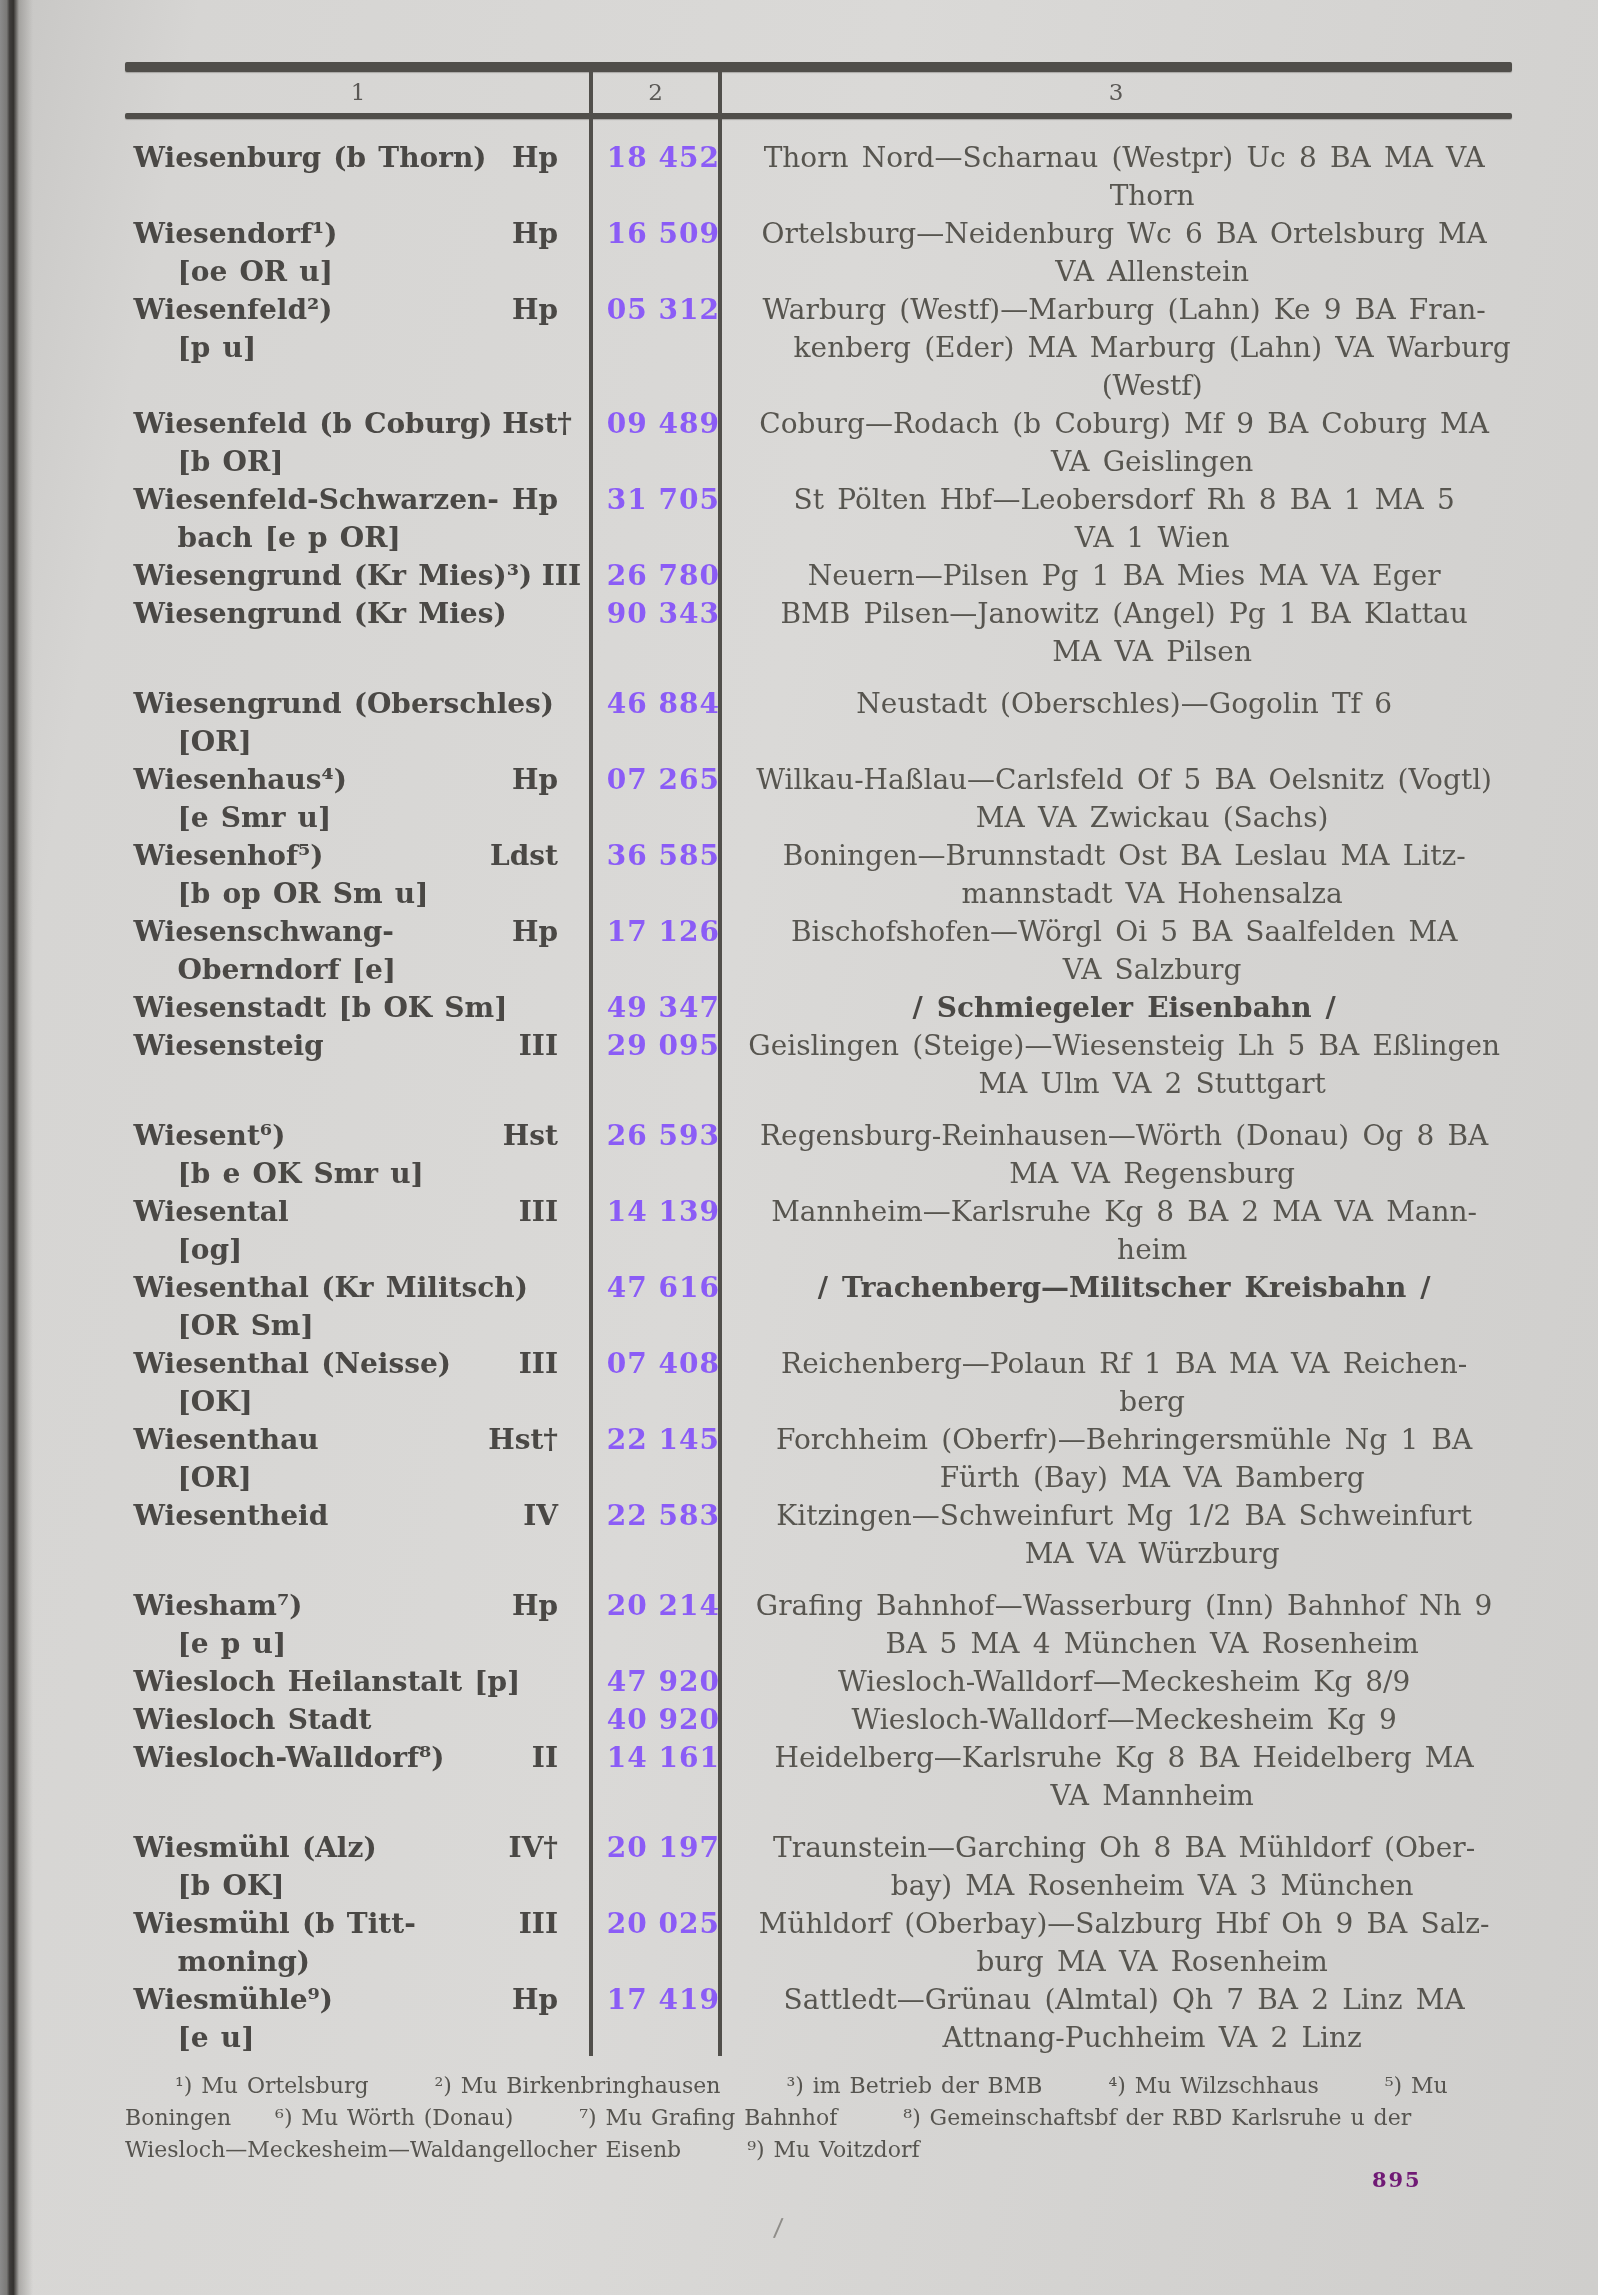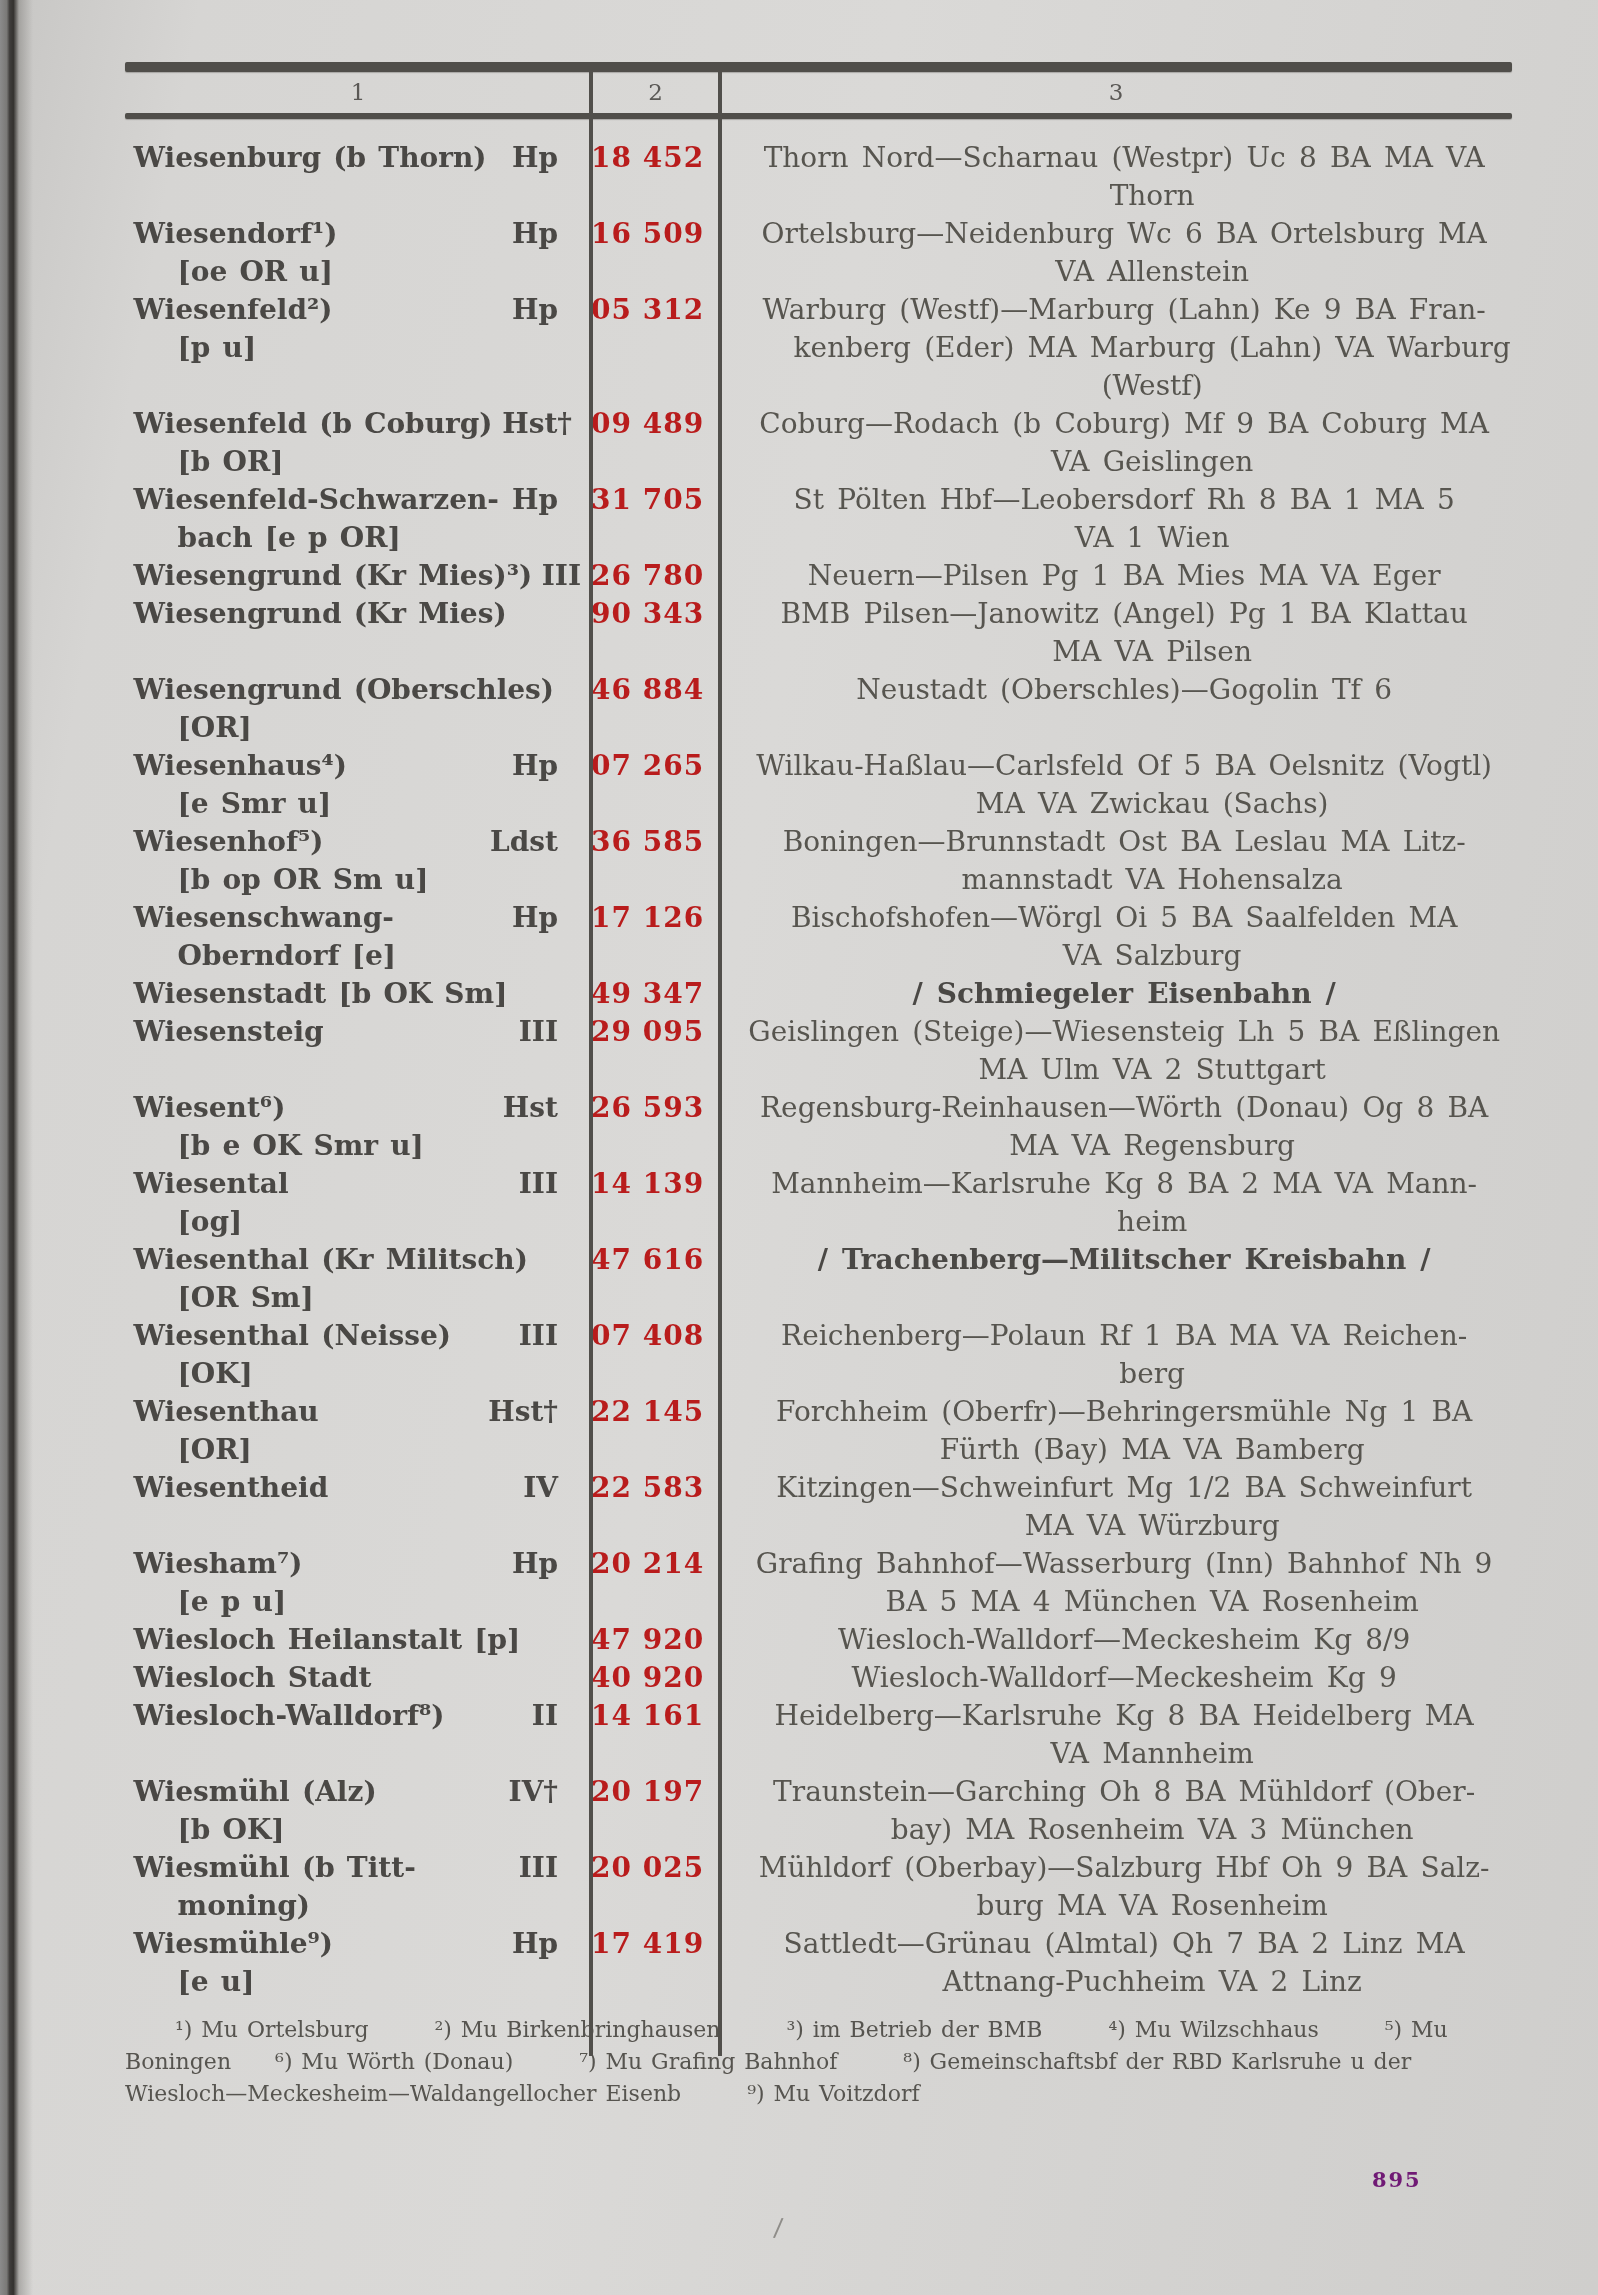--- a/index.html
+++ b/index.html
@@ -17,26 +17,26 @@
   .header-band{display:flex;height:41px;align-items:center;}
   .hcell{font-size:23px;color:#5a5855;text-align:center;}
   .w1{width:466px;}
   .w2{width:129px;}
   .w3{flex:1;}
   .tbody{position:relative;padding-top:20px;font-size:28px;line-height:38px;}
   .vline{position:absolute;width:4.3px;background:#514f4b;top:-48px;height:1985px;}
   .v1{left:464px;}
   .v2{left:593px;}
   .row{display:flex;}
-  .row.gap{margin-top:0;}
+  .row.gap{margin-top:14px;}
   .c1{width:466px;box-sizing:border-box;padding:0 33px 0 8.6px;font-weight:bold;color:#4a4845;word-spacing:2.4px;}
   .l1{display:flex;justify-content:space-between;white-space:nowrap;}
   .st{margin-left:9.6px;}
   .c1 .cont{padding-left:44px;white-space:nowrap;}
-  .c2{width:129px;text-align:left;font-weight:bold;color:#b91c1c;letter-spacing:1px;}
+  .c2{width:129px;text-align:right;font-weight:bold;color:#8b5cf6;letter-spacing:1px;}
   .c3{flex:1;box-sizing:border-box;padding-left:16.3px;color:#57554f;word-spacing:4.3px;text-align:center;}
   .rl{white-space:nowrap;}
   .rl.cont{padding-left:56px;}
   .rl.b{font-weight:bold;color:#4a4845;}
   .footnotes{margin-top:12.4px;font-size:22px;line-height:32px;color:#56544f;word-spacing:1.9px;}
   .fl{white-space:nowrap;}
   .fl:first-child{padding-left:50px;}
   .pagenum{position:absolute;top:2167px;left:1372px;font-size:21px;font-weight:bold;letter-spacing:1.9px;color:#701a75;}
   .artifact{position:absolute;top:2213px;left:774px;font-size:25px;color:#8f8d89;transform:rotate(6deg);}
 </style>

